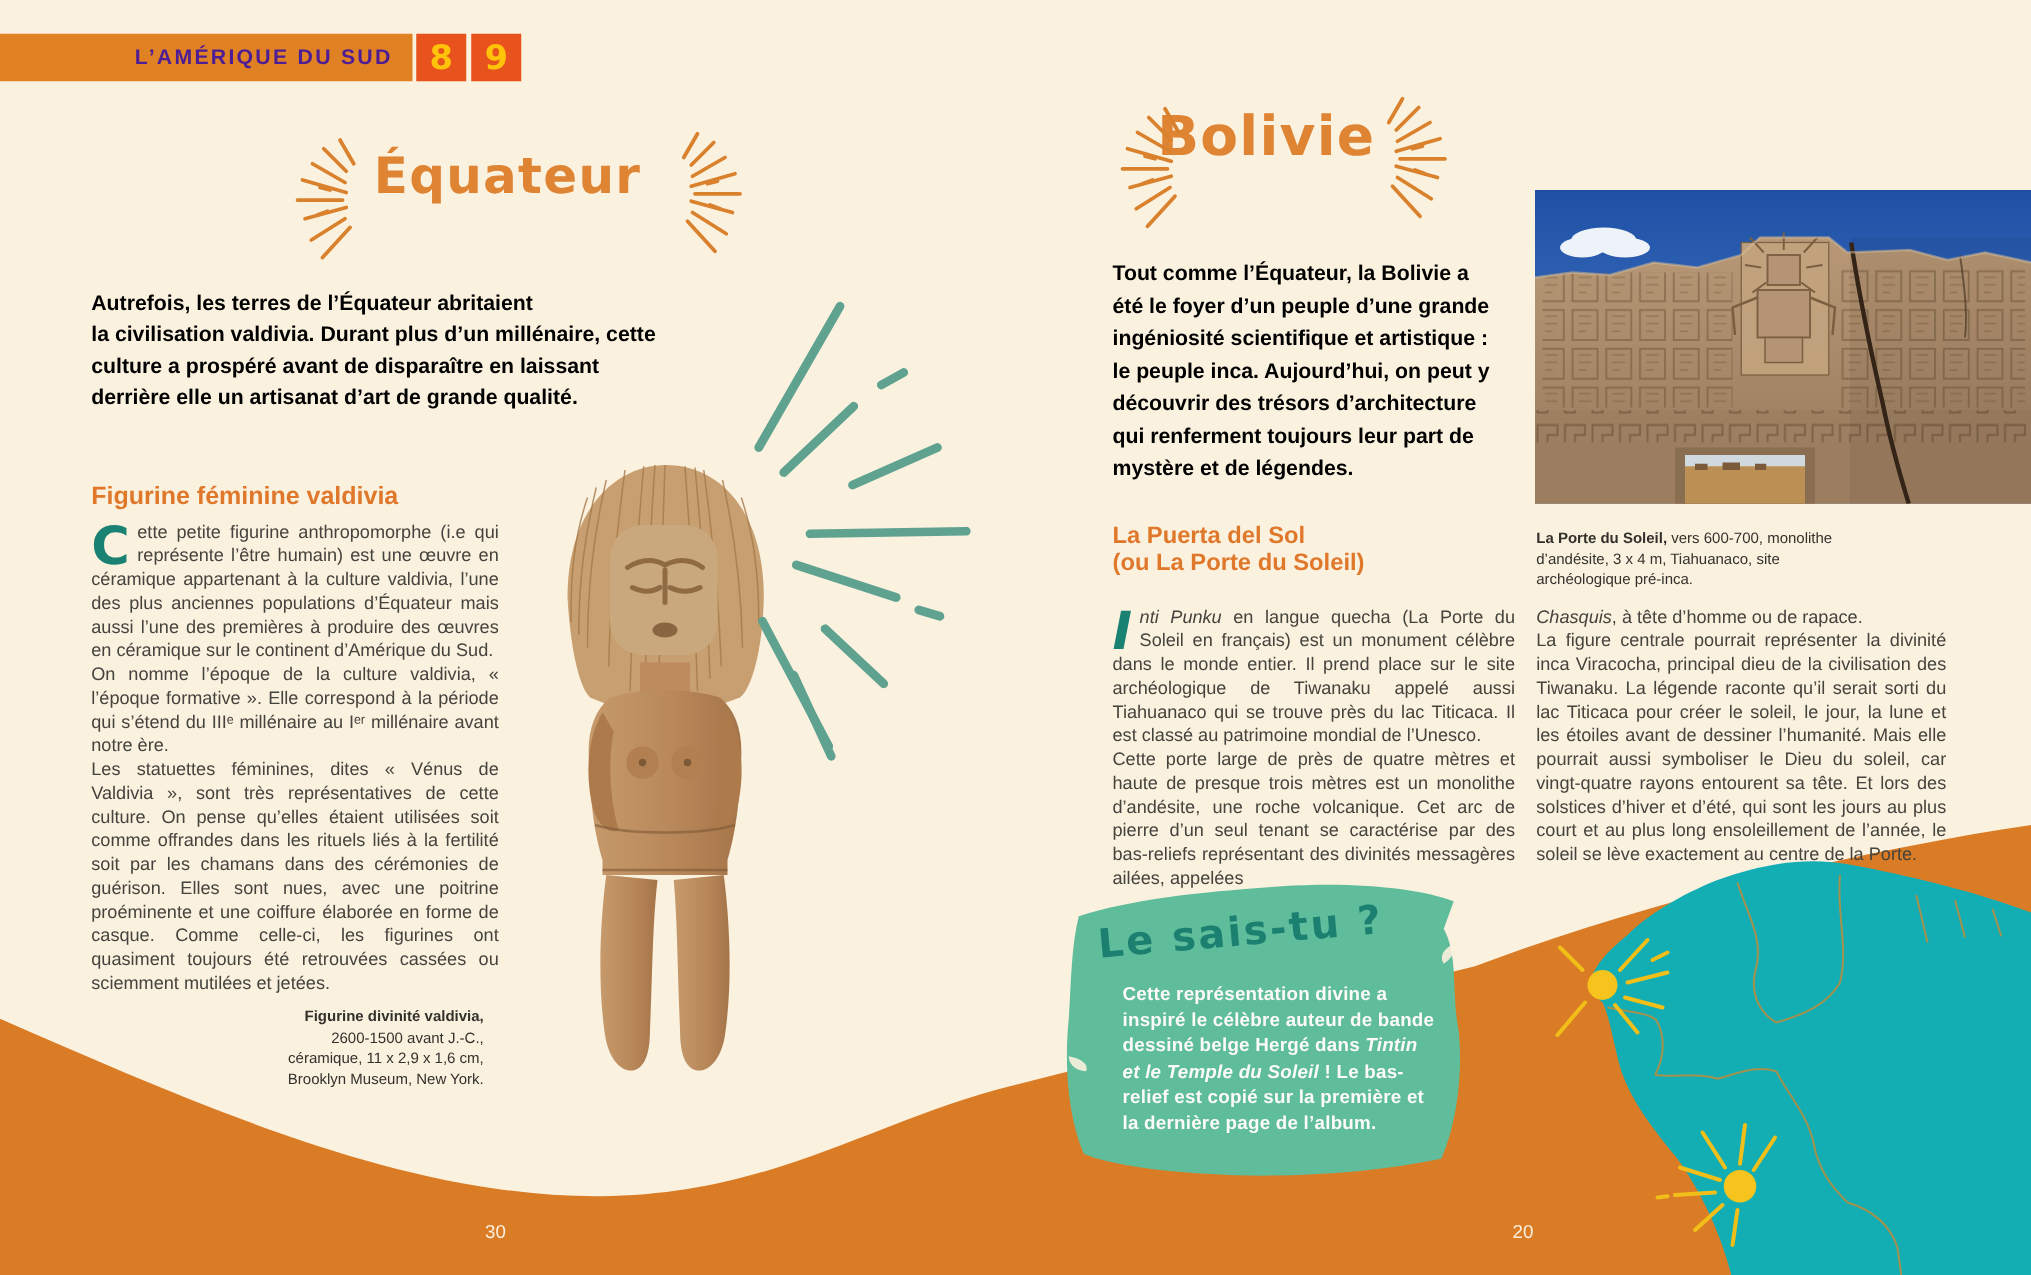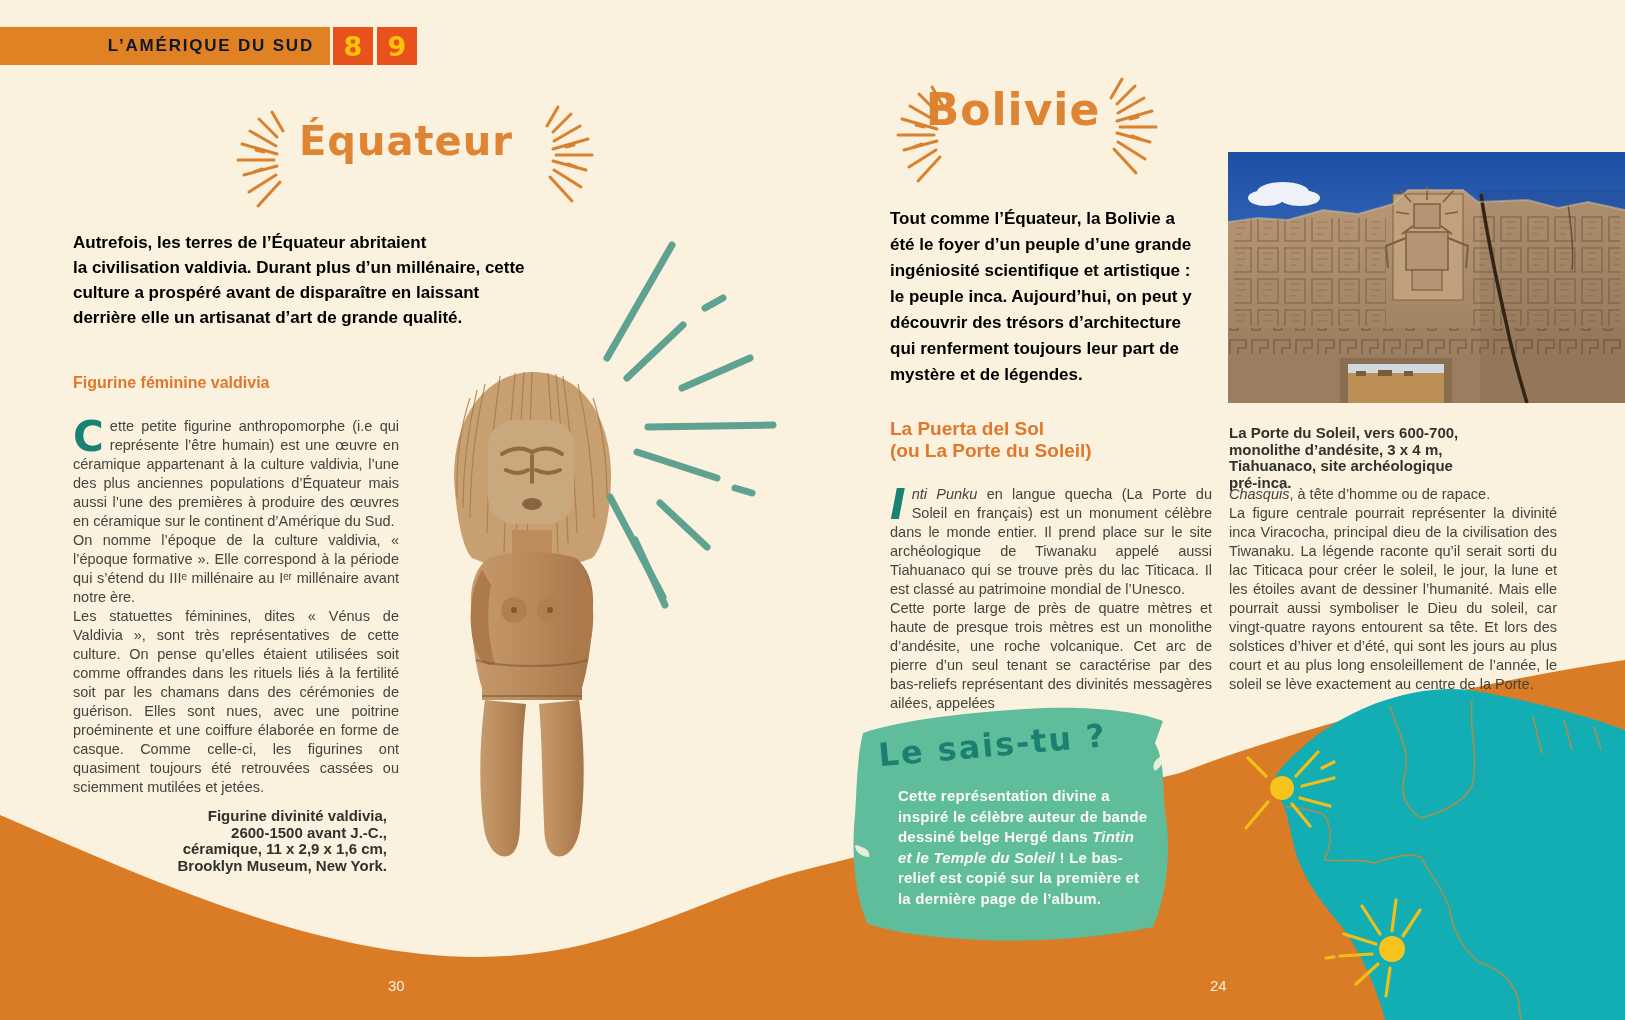--- a/index.html
+++ b/index.html
@@ -5,21 +5,21 @@
   html,body { margin:0; padding:0; background:#fbf1df; }
   .canvas {
     position:relative; width:1625px; height:1020px; overflow:hidden;
     background:#FBF1DF; font-family:"Liberation Sans", sans-serif;
   }
   .abs { position:absolute; }
 
   
   .header-bar {
     position:absolute; left:0; top:27px; width:330px; height:38px;
-    background:#E08124; color:#0f172a; display:flex; align-items:center;
+    background:#E08124; color:#4c1d95; display:flex; align-items:center;
     justify-content:flex-end; padding-right:16px; box-sizing:border-box;
     font-weight:bold; font-size:17px; letter-spacing:1.8px;
   }
   .badge {
     position:absolute; top:27px; width:40px; height:38px; background:#E8531D;
     color:#FFC30A; font-weight:bold; font-size:27px; display:flex;
     align-items:center; justify-content:center; font-family:"DejaVu Sans", sans-serif;
   }
   #badge-8 { left:333px; } #badge-9 { left:377px; }
 
@@ -33,41 +33,41 @@
 
   
   .intro {
     position:absolute; color:#000000; font-weight:bold; white-space:pre-line;
   }
   #intro-equateur { left:73px;  top:230px; width:490px; font-size:17px;  line-height:25px; }
   #intro-bolivie  { left:890px; top:206px; width:315px; font-size:17px;  line-height:26px; }
 
   
   .sec-head { position:absolute; color:#E0782B; font-weight:bold; }
-  #sec-head-eq { left:73px;  top:374px; font-size:16px; }
+  #sec-head-eq { left:73px;  top:386px; font-size:20px; }
   #sec-head-bo { left:890px; top:418px; font-size:19px; 
                  line-height:22px; white-space:pre-line; }
 
   
   .body-col {
     position:absolute; color:#45433D; font-size:14.5px; line-height:19px;
     text-align:justify; hyphens:auto; -webkit-hyphens:auto;
   }
   #body-eq   { left:73px;   top:402px; width:326px; }
   #body-col1 { left:890px;  top:470px; width:322px; }
   #body-col2 { left:1229px; top:470px; width:328px; }
   .prelines { white-space:pre-line; }
   .dropcap {
     float:left; color:#1A8273; font-weight:bold; font-size:42px;
     line-height:34px; padding:3px 6px 0 0; font-family:"DejaVu Sans", sans-serif;
   }
   .dropcap.it { font-style:italic; }
 
   
-  .caption { position:absolute; color:#33312C; font-size:15px; line-height:16.5px;font-weight:bold; }
+  .caption { position:absolute; color:#33312C; font-size:12px; line-height:16.5px; }
   #caption-figurine { left:155px;  top:793px; width:232px; text-align:right; }
   #caption-porte    { left:1229px; top:410px; width:240px; }
 
   
   #dyk-heading {
     position:absolute; left:878px; top:724px; width:280px;
     transform:rotate(-5deg); color:#1B8070; font-weight:bold; font-size:32px;
     font-family:"DejaVu Sans", sans-serif; letter-spacing:2px;
   }
   #dyk-body {
@@ -340,15 +340,15 @@
     <path fill="#5FBD9B" d="M18,38 C60,24 120,18 180,14 C240,10 292,16 318,26 L310,48 C322,70 316,100 322,130 C326,170 318,210 308,232 C250,244 180,248 120,244 C80,242 40,236 22,228 C10,200 6,160 10,120 C12,90 12,62 18,38 Z"></path>
     <path fill="#FBF1DF" opacity="0.9" d="M10,150 C20,152 26,156 24,162 C18,162 10,158 10,150 Z"></path>
     <path fill="#FBF1DF" opacity="0.9" d="M318,60 C310,64 306,70 310,76 C316,72 320,66 318,60 Z"></path>
   </svg>
   <div id="dyk-heading">Le sais-tu ?</div>
   <p id="dyk-body" style="margin:0">
     <span>Cette représentation divine a inspiré le célèbre auteur de bande dessiné belge Hergé dans </span><em>Tintin et le Temple du Soleil</em><span> ! Le bas-relief est copié sur la première et la dernière page de l’album.</span>
   </p>
 
   <div class="pagenum" id="pn-30">30</div>
-  <div class="pagenum" id="pn-31">24</div>
+  <div class="pagenum" id="pn-31">20</div>
 
 </div>
 
 </body></html>

